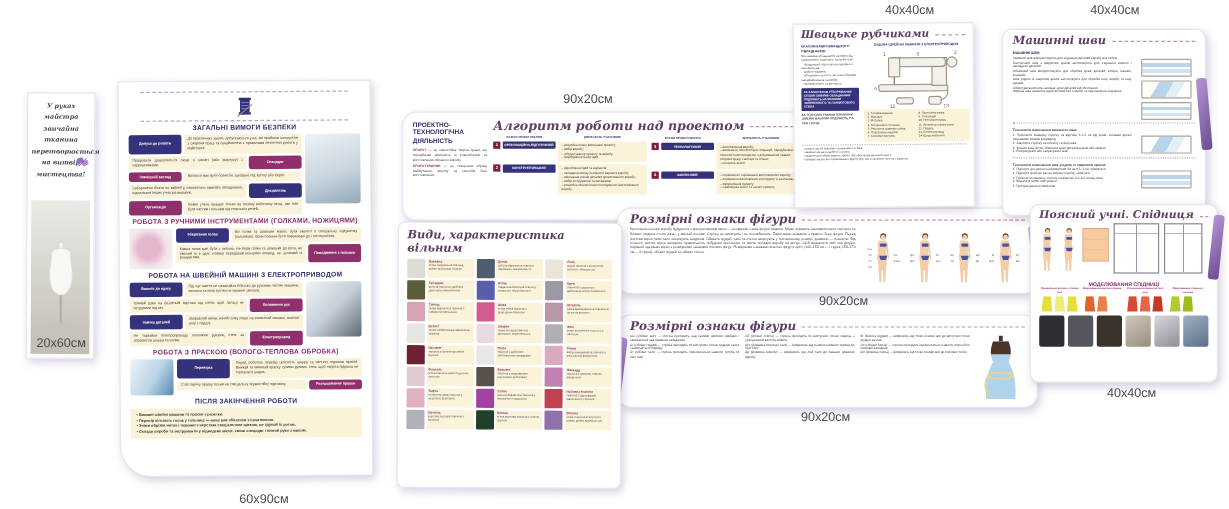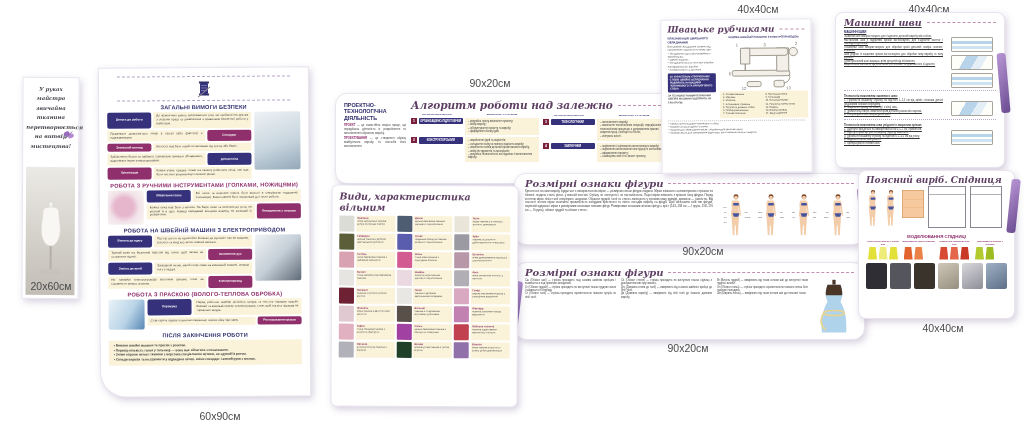--- a/index.html
+++ b/index.html
@@ -92,21 +92,21 @@
   .eq-ltx{font-size:2.5px;line-height:1.3;color:#444;}
   .eq-tag{background:#35327b;color:#fff;font-size:2.4px;font-weight:bold;line-height:1.25;
     padding:2px;border-radius:1px;margin:2px 0;}
   .eq-right{flex:1;}
   .eq-dh{font-size:2.7px;font-weight:bold;color:#2f2d6b;text-align:center;margin-bottom:1px;}
   .eq-parts{display:flex;gap:3px;background:#faf3da;padding:2px 3px;margin-top:1px;}
   .eq-pc{flex:1;font-size:2.4px;line-height:1.35;color:#3a3a3a;}
   .eq-ft{font-size:2.5px;line-height:1.3;color:#444;margin-top:2px;border-top:1px dotted #bbb;padding-top:1px;}
 
   
-  #p-seams{left:835px;top:12px;width:170px;height:156px;border-radius:8px;padding:4px 8px;text-decoration:underline;}
+  #p-seams{left:835px;top:24px;width:170px;height:156px;border-radius:8px;padding:4px 8px;}
   .sm-title{font-size:9.5px;}
   .sm-h{font-size:2.9px;font-weight:bold;color:#2f2d6b;margin:2px 0 1px;}
   .sm-flex{display:flex;gap:5px;}
   .sm-tx{flex:1;font-size:2.6px;line-height:1.35;color:#424242;text-align:justify;}
   .sdcol{flex:0 0 48px;display:flex;flex-direction:column;gap:3px;align-items:center;padding-top:2px;}
   .sd{width:40px;height:13px;border:1px solid #a8a49c;border-radius:1px;
     background:linear-gradient(180deg,#fdfdfa 22%,#b7d4ea 22% 46%,#fdfdfa 46% 60%,#cfe2f2 60% 84%,#fdfdfa 84%);}
   .sd.alt{background:linear-gradient(120deg,#fdfdfa 30%,#b7d4ea 30% 55%,#e4eef6 55% 75%,#fdfdfa 75%);}
   .smsec{border-top:1px dotted #b9a8c8;margin-top:2px;padding-top:1px;}
 
@@ -273,21 +273,21 @@
 
   <div class="slabel" style="left:450px;top:77px;">90x20см</div>
   <div class="poster" id="p-project">
     <div class="pj-left">
       <div class="pj-ltitle">ПРОЕКТНО-ТЕХНОЛОГІЧНА ДІЯЛЬНІСТЬ</div>
       <div class="pj-def"><span class="pj-term">ПРОЕКТ</span><span> — це самостійна творча праця, що передбачає діяльність із розроблення та виготовлення обраного виробу.</span></div>
       <div class="pj-def"><span class="pj-term">ПРОЕКТУВАННЯ</span><span> — це створення образу майбутнього виробу та способів його виготовлення.</span></div>
     </div>
     <div class="pj-main">
       <div class="trow">
-        <div class="script pj-title">Алгоритм роботи над залежно</div>
+        <div class="script pj-title">Алгоритм роботи над проектом</div>
         <div class="tdash"></div>
       </div>
       <div class="pcols">
         <div class="pgroup">
           <div class="phdr">ЕТАПИ ПРОЕКТУВАННЯ</div>
           <div class="phdr">ДІЯЛЬНІСТЬ УЧАСНИКІВ</div>
           <div style="display:contents">
             
           
               <div class="stg">
@@ -760,21 +760,21 @@
         <div class="sdcol">
             <div class="sd"></div>
           </div>
       </div>
     </div>
   </div>
 
   <div class="poster" id="p-skirt">
     <div class="ribbon" style="right:-4px;top:8px;width:9px;height:54px;transform:rotate(6deg);"></div>
     <div class="trow">
-      <div class="script sk-title">Поясний виріб. Спідниця</div>
+      <div class="script sk-title">Поясний учні. Спідниця</div>
       <div class="tdash"></div>
     </div>
     <div class="sktop">
       <svg width="14" height="44" viewBox="0 0 22 60">
         <circle cx="11" cy="5" r="3.4" fill="#7a4326"></circle>
           <circle cx="11" cy="6.2" r="2.7" fill="#f3cdaa"></circle>
         <path d="M8 10 h6 c1.4 3 1.6 6 .8 9.5 c-.5 2.5 -.5 4 .2 6.5 l.6 2 -1.2 15 -1 15 h-2.2 l-.6 -14 h-1.2 l-.6 14 H6.6 l-1 -15 -1.2 -15 .6 -2 c.7 -2.5 .7 -4 .2 -6.5 c-.8 -3.5 -.6 -6.5 .8 -9.5 Z" fill="#f3cdaa"></path>
         <rect x="7.1" y="13.5" width="7.8" height="3.6" rx="1.2" fill="#46549e"></rect>
         <path d="M6.3 27.5 h9.4 l-1.7 4.8 h-6 Z" fill="#46549e"></path>
       </svg>

